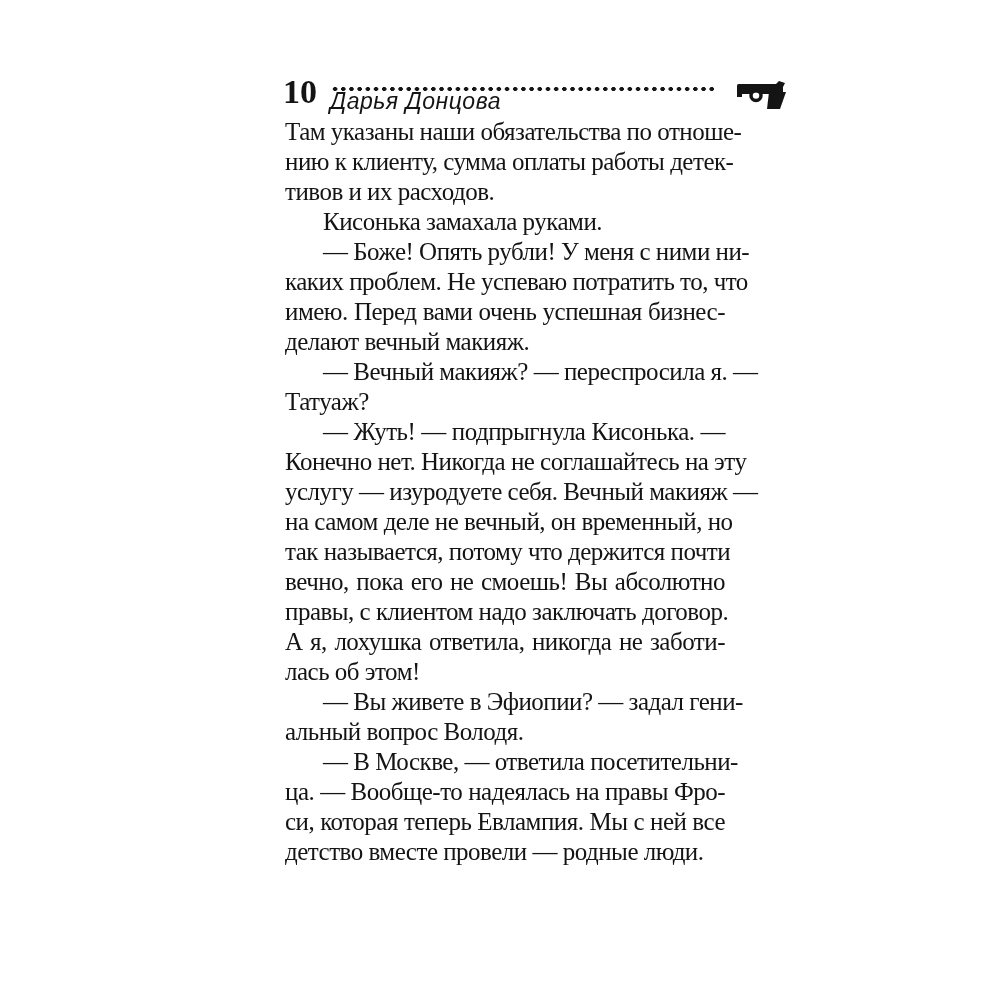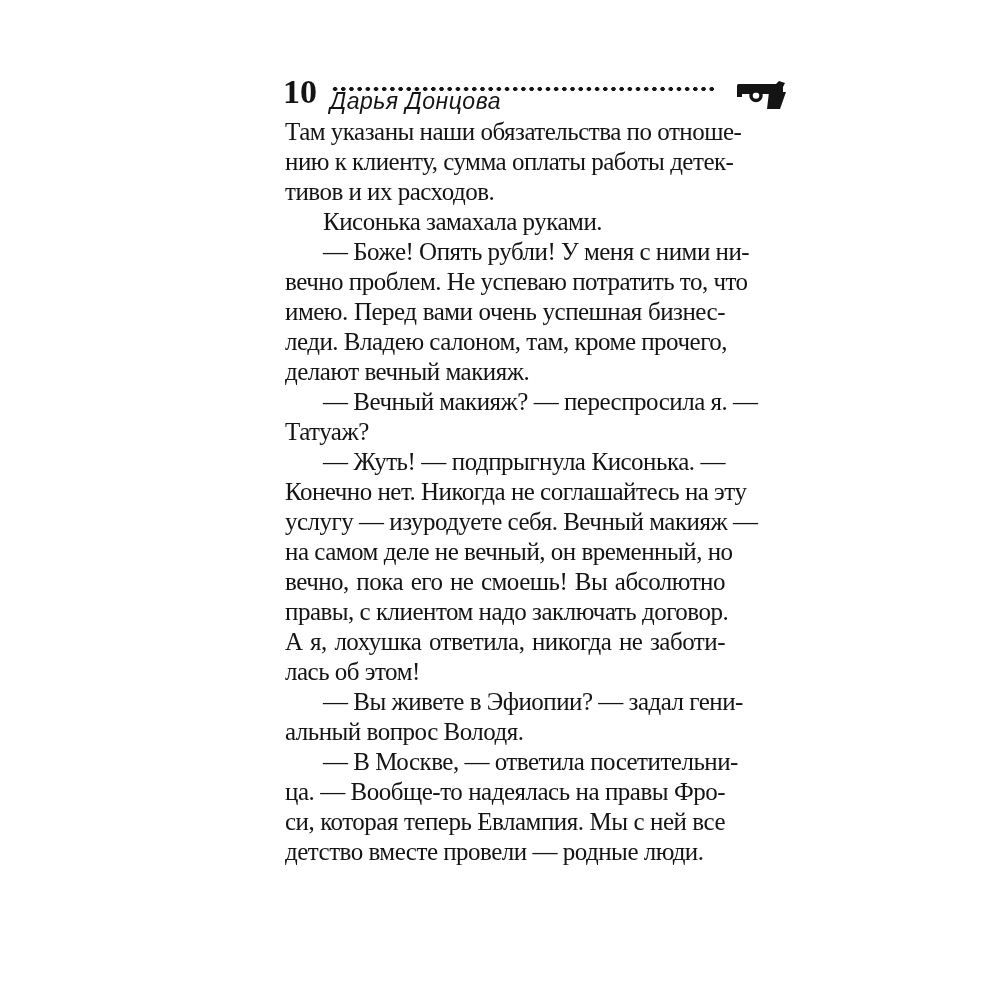--- a/index.html
+++ b/index.html
@@ -102,30 +102,30 @@
     <ellipse cx="19" cy="14.5" rx="3.4" ry="3" fill="#ffffff"></ellipse>
     <circle cx="19" cy="14.5" r="5" fill="none" stroke="#141414" stroke-width="3.5"></circle>
   </svg>
 
   <main class="text">
       <div class="line">Там указаны наши обязательства по отноше-</div>
       <div class="line">нию к клиенту, сумма оплаты работы детек-</div>
       <div class="line last">тивов и их расходов.</div>
       <div class="line indent last">Кисонька замахала руками.</div>
       <div class="line indent">— Боже! Опять рубли! У меня с ними ни-</div>
-      <div class="line">вечно проблем. Не успеваю потратить то, что</div>
+      <div class="line">каких проблем. Не успеваю потратить то, что</div>
       <div class="line">имею. Перед вами очень успешная бизнес-</div>
-      <div class="line">леди. Владею салоном, там, кроме прочего,</div>
       <div class="line last">делают вечный макияж.</div>
       <div class="line indent">— Вечный макияж? — переспросила я. —</div>
       <div class="line last">Татуаж?</div>
       <div class="line indent">— Жуть! — подпрыгнула Кисонька. —</div>
       <div class="line">Конечно нет. Никогда не соглашайтесь на эту</div>
       <div class="line">услугу — изуродуете себя. Вечный макияж —</div>
       <div class="line">на самом деле не вечный, он временный, но</div>
+      <div class="line">так называется, потому что держится почти</div>
       <div class="line">вечно, пока его не смоешь! Вы абсолютно</div>
       <div class="line">правы, с клиентом надо заключать договор.</div>
       <div class="line">А я, лохушка ответила, никогда не заботи-</div>
       <div class="line last">лась об этом!</div>
       <div class="line indent">— Вы живете в Эфиопии? — задал гени-</div>
       <div class="line last">альный вопрос Володя.</div>
       <div class="line indent">— В Москве, — ответила посетительни-</div>
       <div class="line">ца. — Вообще-то надеялась на правы Фро-</div>
       <div class="line">си, которая теперь Евлампия. Мы с ней все</div>
       <div class="line last">детство вместе провели — родные люди.</div>

